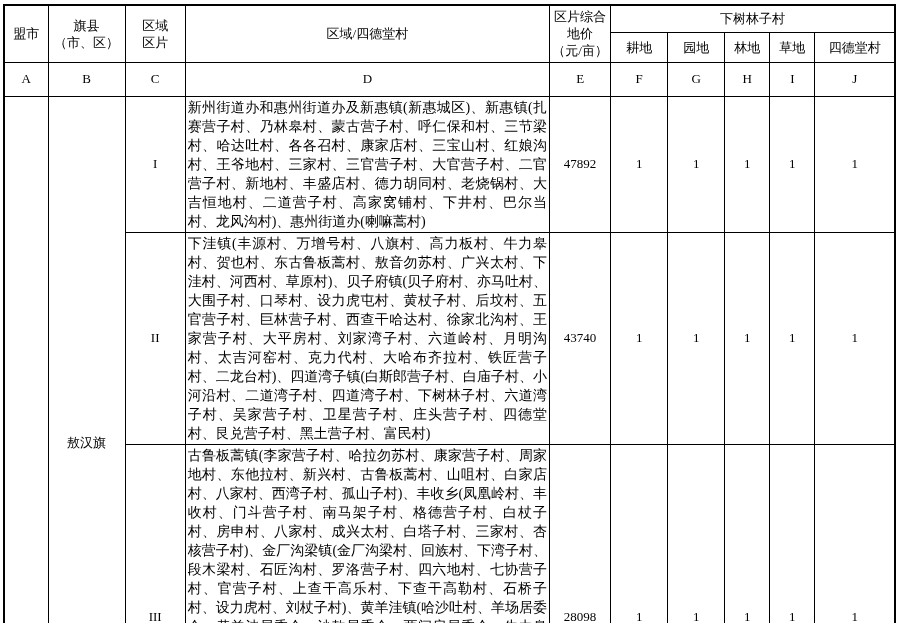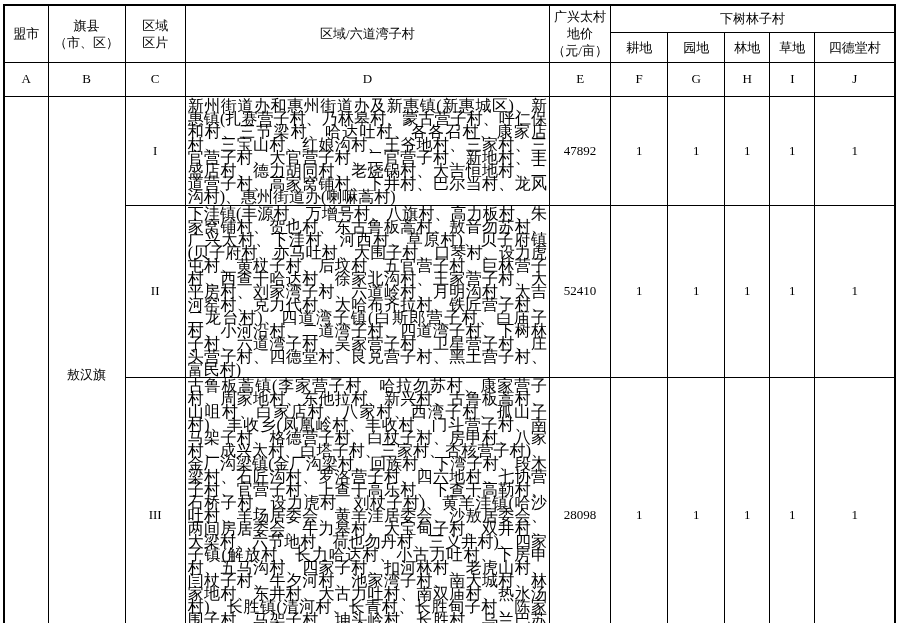--- a/index.html
+++ b/index.html
@@ -34,22 +34,22 @@
     text-align: center;
     vertical-align: middle;
     font-size: 13px;
   }
   .center {
     text-align: center;
     vertical-align: middle;
     font-size: 13px;
   }
   .desc {
-    font-size: 16px;
-    line-height: 13px;
+    font-size: 14px;
+    line-height: 19px;
     text-align: justify;
     vertical-align: middle;
     padding: 3px 4px;
   }
   tr.r-top    { height: 27px; }
   tr.r-sub    { height: 30px; }
   tr.r-letter { height: 34px; }
   tr.r-zone1  { height: 109px; }
   tr.r-zone2  { height: 153px; }
   tr.r-zone3  { height: 258px; }
@@ -72,22 +72,22 @@
       <col style="width:80px">
     </colgroup>
 
     <tbody>
         <tr class="r-top">
       <th class="hdr" rowspan="2">盟市</th>
       <th class="hdr ml" rowspan="2">旗县
 （市、区）</th>
       <th class="hdr ml" rowspan="2">区域
 区片</th>
-      <th class="hdr" rowspan="2">区域/六道湾子村</th>
-      <th class="hdr ml" rowspan="2">广兴太村
+      <th class="hdr" rowspan="2">区域/四德堂村</th>
+      <th class="hdr ml" rowspan="2">区片综合
 地价
 （元/亩）</th>
       <th class="hdr" colspan="5">下树林子村</th>
     </tr>
 
     <tr class="r-sub">
       <th class="hdr">耕地</th>
       <th class="hdr">园地</th>
       <th class="hdr">林地</th>
       <th class="hdr">草地</th>
@@ -115,22 +115,22 @@
       <td class="center">47892</td>
       <td class="center">1</td>
       <td class="center">1</td>
       <td class="center">1</td>
       <td class="center">1</td>
       <td class="center">1</td>
     </tr>
 
     <tr class="r-zone2">
       <td class="center">II</td>
-      <td class="desc">下洼镇(丰源村、万增号村、八旗村、高力板村、朱家窝铺村、贺也村、东古鲁板蒿村、敖音勿苏村、广兴太村、下洼村、河西村、草原村)、贝子府镇(贝子府村、亦马吐村、大围子村、口琴村、设力虎屯村、黄杖子村、后坟村、五官营子村、巨林营子村、西查干哈达村、徐家北沟村、王家营子村、大平房村、刘家湾子村、六道岭村、月明沟村、太吉河窑村、克力代村、大哈布齐拉村、铁匠营子村、二龙台村)、四道湾子镇(白斯郎营子村、白庙子村、小河沿村、二道湾子村、四道湾子村、下树林子村、六道湾子村、吴家营子村、卫星营子村、庄头营子村、四德堂村、艮兑营子村、黑土营子村、富民村)</td>
-      <td class="center">52410</td>
+      <td class="desc">下洼镇(丰源村、万增号村、八旗村、高力板村、牛力皋村、贺也村、东古鲁板蒿村、敖音勿苏村、广兴太村、下洼村、河西村、草原村)、贝子府镇(贝子府村、亦马吐村、大围子村、口琴村、设力虎屯村、黄杖子村、后坟村、五官营子村、巨林营子村、西查干哈达村、徐家北沟村、王家营子村、大平房村、刘家湾子村、六道岭村、月明沟村、太吉河窑村、克力代村、大哈布齐拉村、铁匠营子村、二龙台村)、四道湾子镇(白斯郎营子村、白庙子村、小河沿村、二道湾子村、四道湾子村、下树林子村、六道湾子村、吴家营子村、卫星营子村、庄头营子村、四德堂村、艮兑营子村、黑土营子村、富民村)</td>
+      <td class="center">43740</td>
       <td class="center">1</td>
       <td class="center">1</td>
       <td class="center">1</td>
       <td class="center">1</td>
       <td class="center">1</td>
     </tr>
 
     <tr class="r-zone3">
       <td class="center">III</td>
       <td class="desc">古鲁板蒿镇(李家营子村、哈拉勿苏村、康家营子村、周家地村、东他拉村、新兴村、古鲁板蒿村、山咀村、白家店村、八家村、西湾子村、孤山子村)、丰收乡(凤凰岭村、丰收村、门斗营子村、南马架子村、格德营子村、白杖子村、房申村、八家村、成兴太村、白塔子村、三家村、杏核营子村)、金厂沟梁镇(金厂沟梁村、回族村、下湾子村、段木梁村、石匠沟村、罗洛营子村、四六地村、七协营子村、官营子村、上查干高乐村、下查干高勒村、石桥子村、设力虎村、刘杖子村)、黄羊洼镇(哈沙吐村、羊场居委会、黄羊洼居委会、沙敖居委会、两间房居委会、牛力皋村、大宝甸子村、双井村、大梁村、六节地村、荷也勿丹村、三义井村)、四家子镇(解放村、长力哈达村、小古力吐村、下房申村、五马沟村、四家子村、扣河林村、老虎山村、闫杖子村、牛夕河村、池家湾子村、南大城村、林家地村、东井村、大古力吐村、南双庙村、热水汤村)、长胜镇(清河村、长青村、长胜甸子村、陈家围子村、马架子村、坤头岭村、长胜村、乌兰巴苏村、白土梁子村、六顷地村、孟克敖村、齐家窝铺村、榆树林子村、六合号村)</td>

